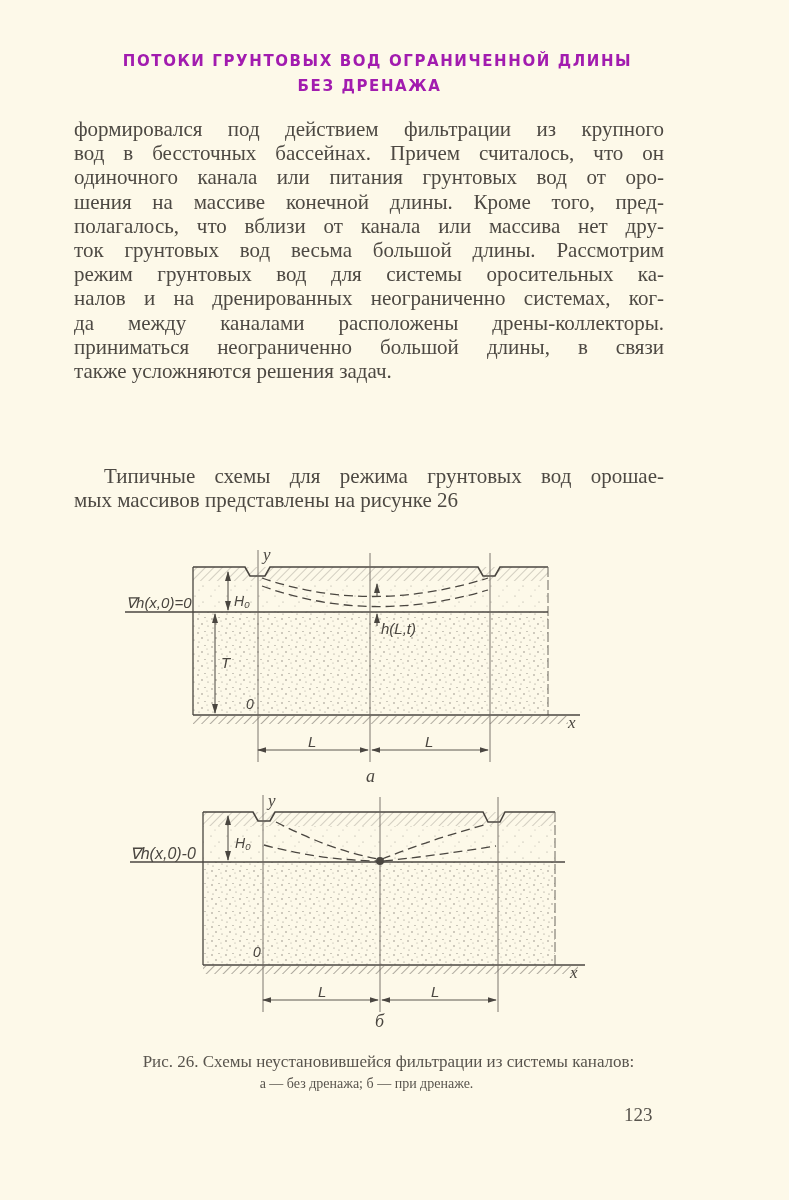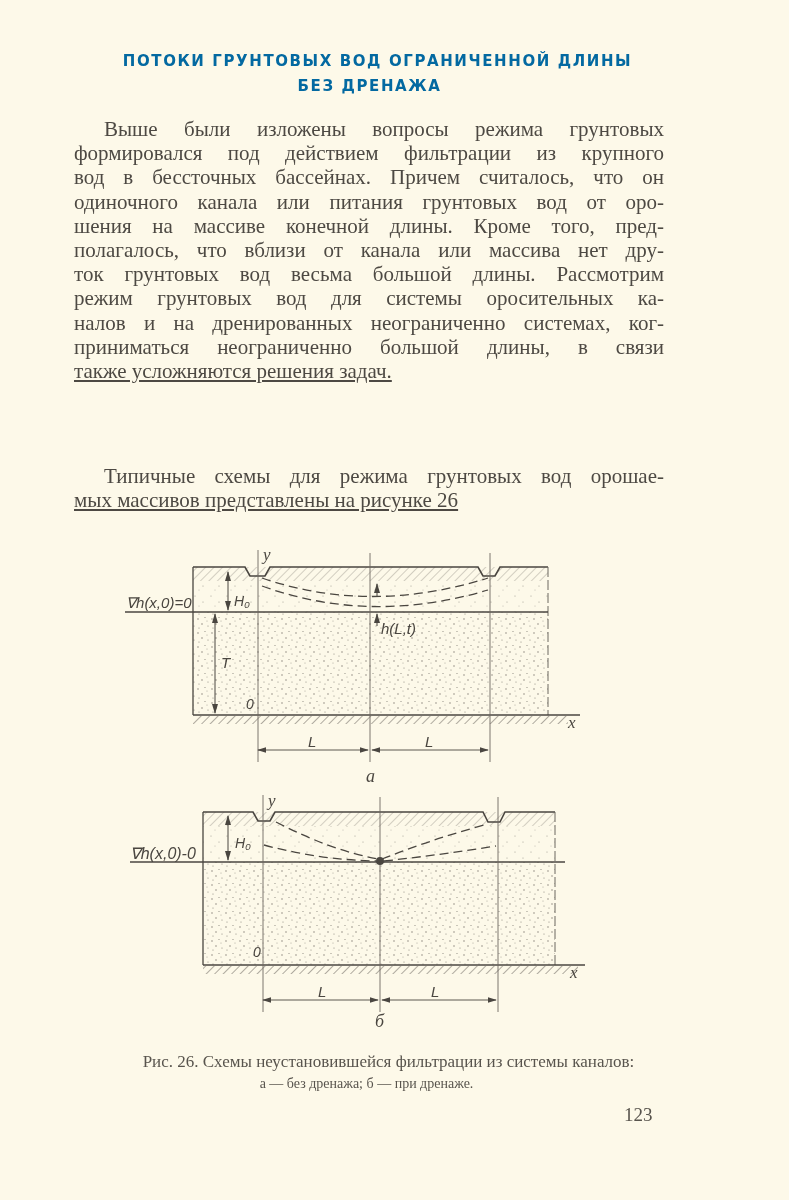--- a/index.html
+++ b/index.html
@@ -6,59 +6,59 @@
   body {
     width:789px; height:1200px; overflow:hidden;
     background:#fdf9e9;
     position:relative;
     font-family:"Liberation Serif","DejaVu Serif",serif;
     color:#4a4640;
   }
   .heading {
     position:absolute; left:0; width:755px; text-align:center;
     font-family:"DejaVu Sans","Liberation Sans",sans-serif;
-    font-weight:bold; font-size:15px; letter-spacing:1.6px; color:#0369a1;
+    font-weight:bold; font-size:15px; letter-spacing:1.6px; color:#a21caf;
   }
   #h1 { top:52px; }
   #h2 { top:77px; left:-8px; }
   .para {
     position:absolute; left:74px; width:590px;
     font-size:21px; line-height:24.2px; text-align:justify;
     color:#4d4943;
   }
   .para .line { display:block; white-space:nowrap; text-align:justify; text-align-last:justify; }
-  .para .line.last { text-align-last:left;text-decoration:underline; }
+  .para .line.last { text-align-last:left; }
   #p1 { top:117px; }
   #p2 { top:464px; }
   .indent { padding-left:30px; }
   svg.fig { position:absolute; left:0; top:0; }
   .caption {
     position:absolute; left:0; width:789px; text-align:center;
     color:#58544d;
   }
   #cap1 { top:1052px; font-size:17px; left:-6px; }
   #cap2 { top:1076px; font-size:14px; left:-28px; }
   #pagenum { position:absolute; top:1104px; left:624px; font-size:19px; color:#58544d; }
 </style>
 </head>
 <body>
 
 <div class="heading" id="h1">ПОТОКИ ГРУНТОВЫХ ВОД ОГРАНИЧЕННОЙ ДЛИНЫ</div>
 <div class="heading" id="h2">БЕЗ ДРЕНАЖА</div>
 
 <div class="para" id="p1">
-  <span class="line indent">Выше были изложены вопросы режима грунтовых</span>
   <span class="line">формировался под действием фильтрации из крупного</span>
   <span class="line">вод в бессточных бассейнах. Причем считалось, что он</span>
   <span class="line">одиночного канала или питания грунтовых вод от оро-</span>
   <span class="line">шения на массиве конечной длины. Кроме того, пред-</span>
   <span class="line">полагалось, что вблизи от канала или массива нет дру-</span>
   <span class="line">ток грунтовых вод весьма большой длины. Рассмотрим</span>
   <span class="line">режим грунтовых вод для системы оросительных ка-</span>
   <span class="line">налов и на дренированных неограниченно системах, ког-</span>
+  <span class="line">да между каналами расположены дрены-коллекторы.</span>
   <span class="line">приниматься неограниченно большой длины, в связи</span>
   <span class="line last">также усложняются решения задач.</span>
 </div>
 
 <div class="para" id="p2">
   <span class="line indent">Типичные схемы для режима грунтовых вод орошае-</span>
   <span class="line last">мых массивов представлены на рисунке 26</span>
 </div>
 
 <svg class="fig" width="789" height="1200" viewBox="0 0 789 1200">

